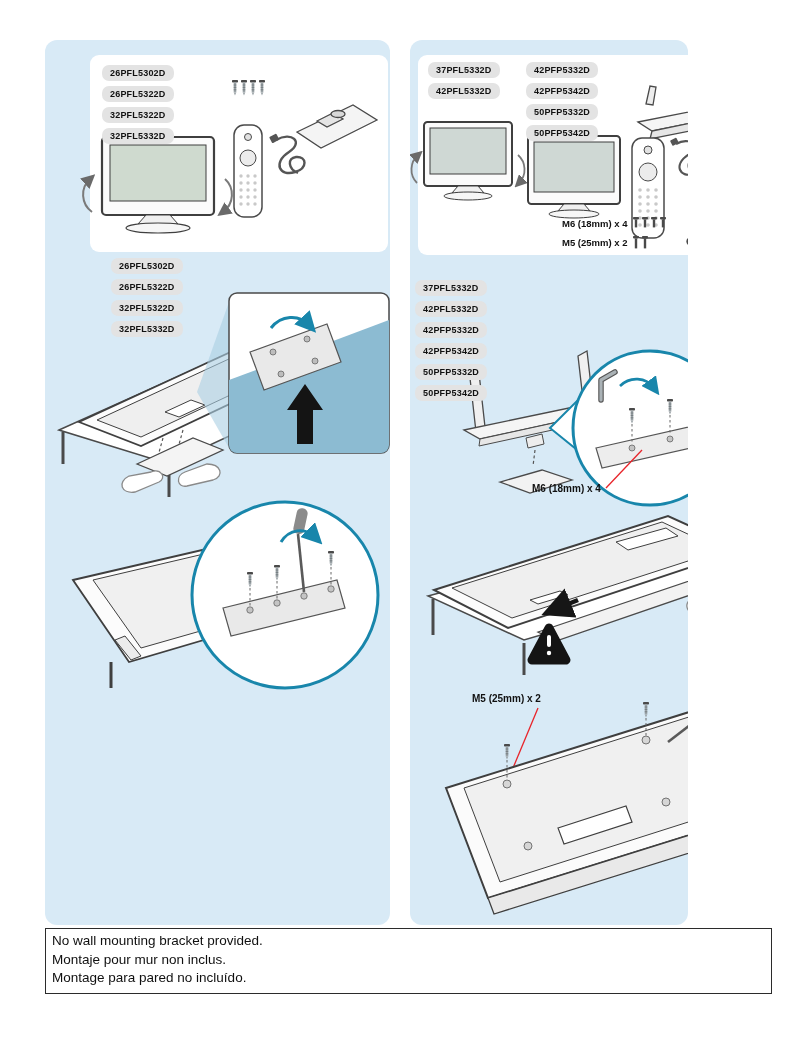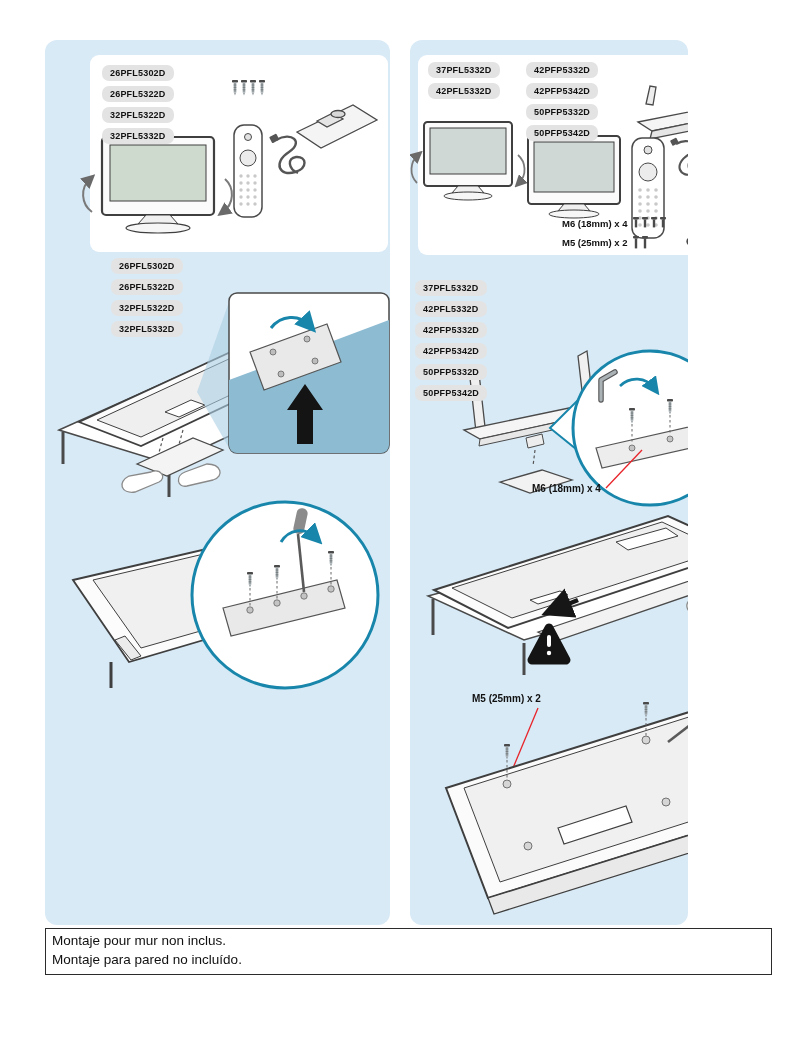--- a/index.html
+++ b/index.html
@@ -383,17 +383,18 @@
       <div class="badge">42PFP5342D</div>
       <div class="badge">50PFP5332D</div>
       <div class="badge">50PFP5342D</div>
     </div>
 
     <div class="step-label" style="left:122px;top:443px">M6 (18mm) x 4</div>
     <div class="step-label" style="left:62px;top:653px">M5 (25mm) x 2</div>
   </div>
 
   <div class="footer-note">
+    <div>No wall mounting bracket provided.</div>
     <div>Montaje pour mur non inclus.</div>
-    <div>Montaje para pared no incluído.</div>
+    <div>Montage para pared no incluído.</div>
   </div>
 
 </div>
 
 </body></html>

